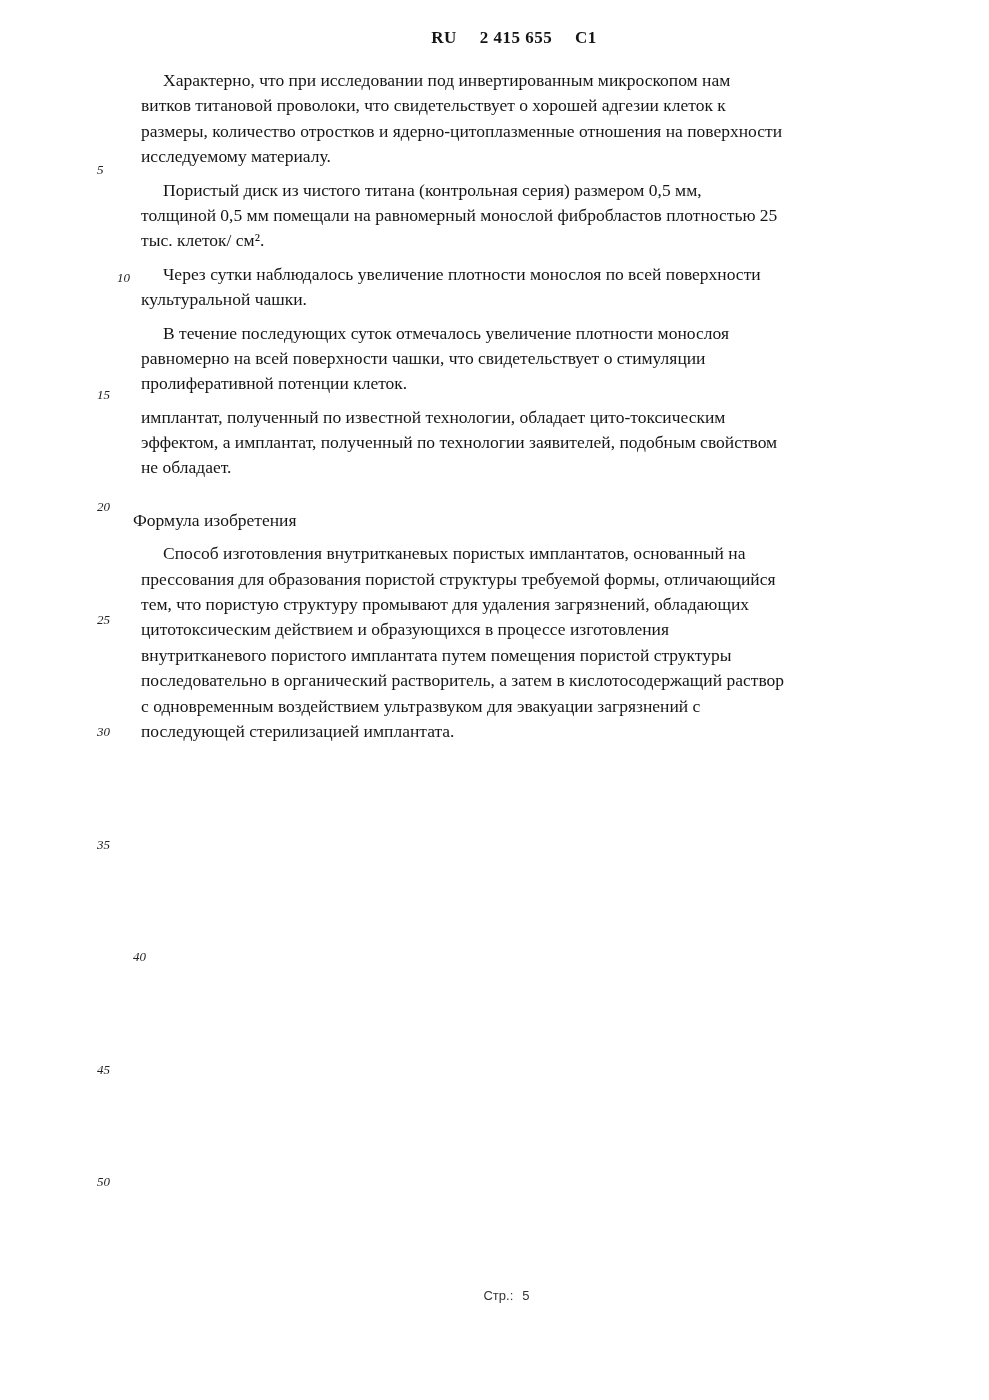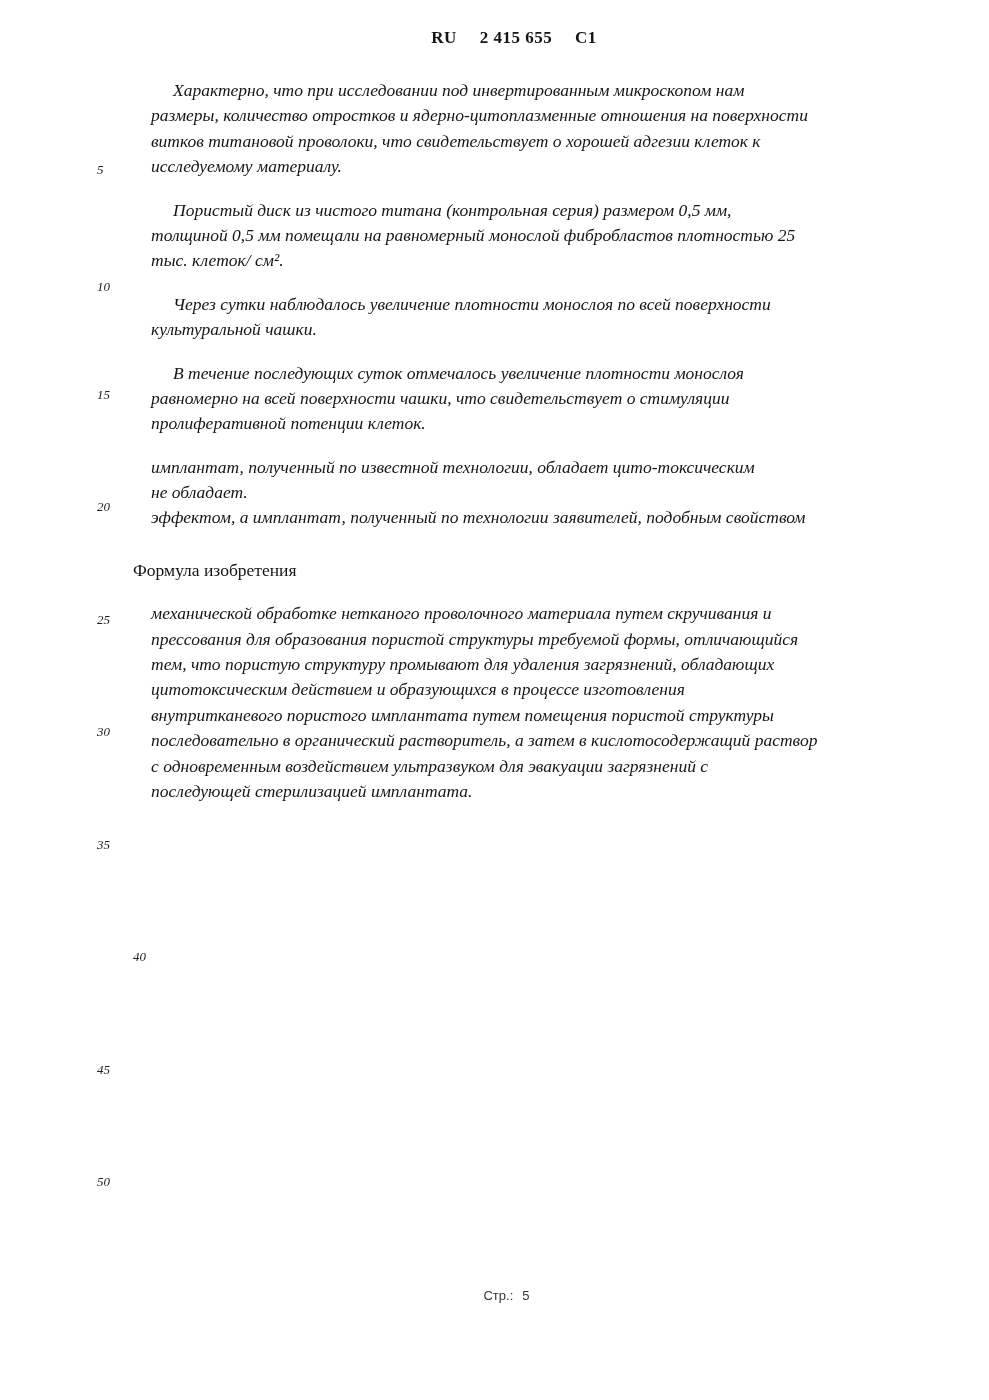--- a/index.html
+++ b/index.html
@@ -34,21 +34,21 @@
     color: #222;
   }
   .text-body {
     position: absolute;
     left: 133px;
     top: 60px;
     width: 762px;
     font-size: 17.5px;
     color: #151515;
   }
-  .para { margin: 18px; font-style: italic; }
+  .para { margin: 8px; }
   .line {
     height: 25.4px;
     line-height: 25.4px;
     white-space: nowrap;
   }
   .line.indent { padding-left: 22px; }
   .claims-heading {
     height: 25.4px;
     line-height: 25.4px;
     margin-top: 27px;
@@ -74,60 +74,60 @@
 <div class="page">
 
   <div class="doc-header">
     <span>RU</span>
     <span>2 415 655</span>
     <span>C1</span>
   </div>
 
   <div class="margin-numbers">
       <span class="line-num" style="top: 163px;">5</span>
-      <span class="line-num" style="top: 280px;">10</span>
+      <span class="line-num" style="top: 271px; margin-left: 20px;">10</span>
       <span class="line-num" style="top: 387.9px;">15</span>
       <span class="line-num" style="top: 500.35px; text-align: right;">20</span>
       <span class="line-num" style="top: 612.8px;">25</span>
       <span class="line-num" style="top: 725.25px;">30</span>
       <span class="line-num" style="top: 837.7px;">35</span>
       <span class="line-num" style="top: 950.15px; margin-left: 36px;">40</span>
       <span class="line-num" style="top: 1062.6px;">45</span>
       <span class="line-num" style="top: 1175.05px;">50</span>
     </div>
 
   <div class="text-body">
       <div class="para">
         <div class="line indent">Характерно, что при исследовании под инвертированным микроскопом нам</div>
+        <div class="line">витков титановой проволоки, что свидетельствует о хорошей адгезии клеток к</div>
         <div class="line">размеры, количество отростков и ядерно-цитоплазменные отношения на поверхности</div>
-        <div class="line">витков титановой проволоки, что свидетельствует о хорошей адгезии клеток к</div>
         <div class="line">исследуемому материалу.</div>
       </div>
       <div class="para">
         <div class="line indent">Пористый диск из чистого титана (контрольная серия) размером 0,5 мм,</div>
         <div class="line">толщиной 0,5 мм помещали на равномерный монослой фибробластов плотностью 25</div>
         <div class="line">тыс. клеток/ см².</div>
       </div>
       <div class="para">
         <div class="line indent">Через сутки наблюдалось увеличение плотности монослоя по всей поверхности</div>
         <div class="line">культуральной чашки.</div>
       </div>
       <div class="para">
         <div class="line indent">В течение последующих суток отмечалось увеличение плотности монослоя</div>
         <div class="line">равномерно на всей поверхности чашки, что свидетельствует о стимуляции</div>
         <div class="line">пролиферативной потенции клеток.</div>
       </div>
       <div class="para">
         <div class="line">имплантат, полученный по известной технологии, обладает цито-токсическим</div>
+        <div class="line">эффектом, а имплантат, полученный по технологии заявителей, подобным свойством</div>
         <div class="line">не обладает.</div>
-        <div class="line">эффектом, а имплантат, полученный по технологии заявителей, подобным свойством</div>
       </div>
       <div class="claims-heading">Формула изобретения</div>
       <div class="para">
-        <div class="line">механической обработке нетканого проволочного материала путем скручивания и</div>
+        <div class="line indent">Способ изготовления внутритканевых пористых имплантатов, основанный на</div>
         <div class="line">прессования для образования пористой структуры требуемой формы, отличающийся</div>
         <div class="line">тем, что пористую структуру промывают для удаления загрязнений, обладающих</div>
         <div class="line">цитотоксическим действием и образующихся в процессе изготовления</div>
         <div class="line">внутритканевого пористого имплантата путем помещения пористой структуры</div>
         <div class="line">последовательно в органический растворитель, а затем в кислотосодержащий раствор</div>
         <div class="line">с одновременным воздействием ультразвуком для эвакуации загрязнений с</div>
         <div class="line">последующей стерилизацией имплантата.</div>
       </div>
     </div>
 

